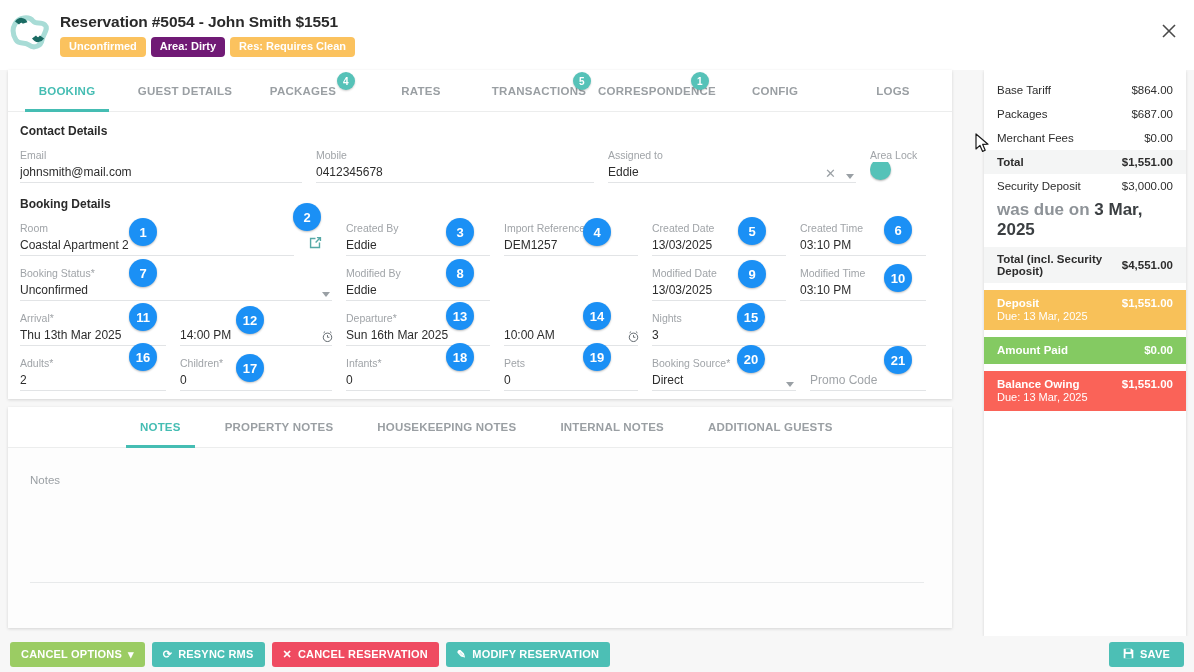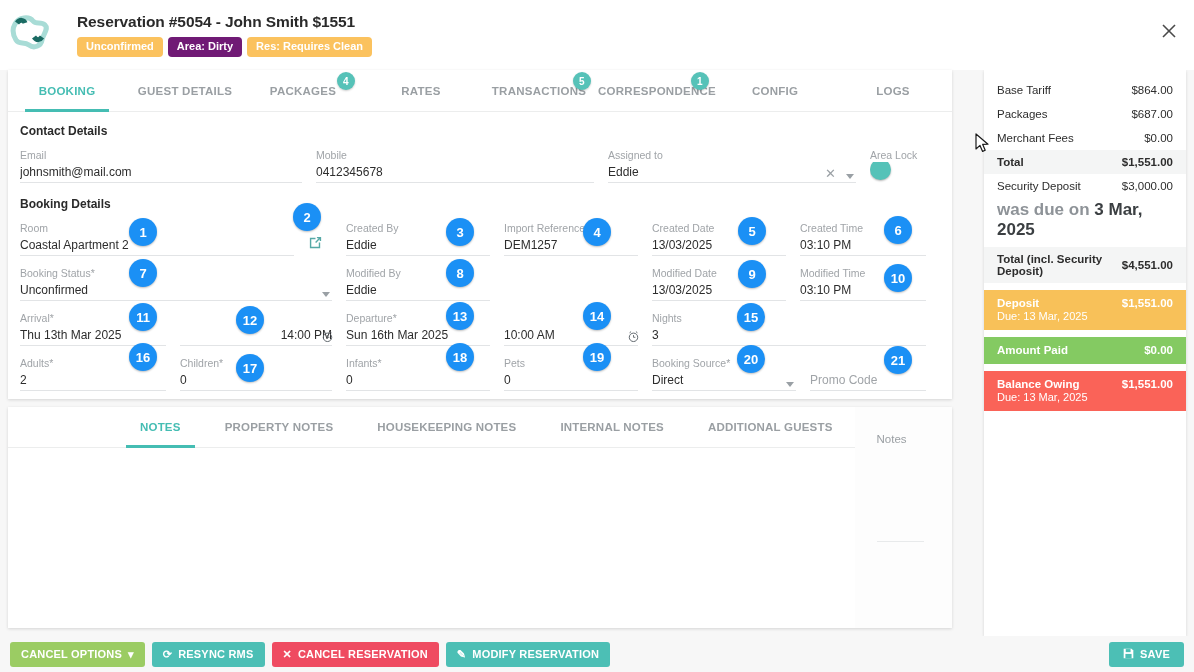--- a/index.html
+++ b/index.html
@@ -18,21 +18,20 @@
 
   
   .header {
     position: relative;
     height: 70px;
     background: #ffffff;
     display: flex;
     align-items: flex-start;
     padding: 10px 0 0 0;
     flex: 0 0 auto;
-    gap: 17px;
   }
   .logo-wrap { width: 60px; display:flex; align-items:flex-start; justify-content:center; padding-top:4px;}
   .header-text { padding-top: 3px; }
   .res-title {
     font-size: 15.5px; font-weight: bold; color: #2a2a2a; letter-spacing: -0.1px;
     white-space: nowrap;
   }
   .badges { margin-top: 6px; display: flex; gap: 5px; }
   .badge {
     font-size: 11px; font-weight: bold; color: #ffffff;
@@ -121,21 +120,21 @@
   .toggle {
     width: 34px; height: 15px; border-radius: 8px; background: #d4d7d9; position: relative; margin-top: 4px;
   }
   .toggle::after {
     content:""; position:absolute; left: 0px; top: -3px; width: 21px; height: 21px; border-radius: 50%;
     background: #55c2b8; box-shadow: 0 1px 2px rgba(0,0,0,0.3);
   }
   .clear-x { position: absolute; right: 34px; bottom: 6px; color: #9aa0a5; font-size: 13px; }
 
   
-  .notes-card { flex: 1 1 auto; display: flex; min-height: 0; margin-bottom: 8px;}
+  .notes-card { flex: 1 1 auto; display: flex; flex-direction: column; min-height: 0; margin-bottom: 8px;}
   .notes-tabbar {
     height: 41px; display: flex; align-items: stretch; border-bottom: 1px solid #eceded;
     padding-left: 110px;
   }
   .ntab {
     position: relative;
     padding: 0 22px;
     display: flex; align-items: center; justify-content: center;
     font-size: 11.5px; font-weight: bold; letter-spacing: 0.2px;
     color: #9a9fa3; cursor: pointer; text-transform: uppercase;
@@ -323,21 +322,21 @@
               <div class="flabel">Modified Time</div>
               <div class="fvalue">03:10 PM</div>
             </div>
           </div>
 
           <div class="frow">
             <div class="field" style="flex:0 0 160px;">
               <div class="flabel">Arrival*</div>
               <div class="fvalue">Thu 13th Mar 2025</div>
             </div>
-            <div class="field" style="flex:0 0 166px;text-align:right;">
+            <div class="field" style="flex:0 0 166px;">
               <div class="flabel">&nbsp;</div>
               <div class="fvalue">14:00 PM</div>
               <span class="clock-ic">
                 <svg width="13" height="13" viewBox="0 0 16 16">
                   <circle cx="8" cy="9" r="5.2" fill="none" stroke="#5e656b" stroke-width="1.2"></circle>
                   <path d="M8 6.2 V9 h2.3" fill="none" stroke="#5e656b" stroke-width="1.1"></path>
                   <path d="M3.2 3.4 L5 2 M12.8 3.4 L11 2" stroke="#5e656b" stroke-width="1.2"></path>
                 </svg>
               </span>
             </div>

